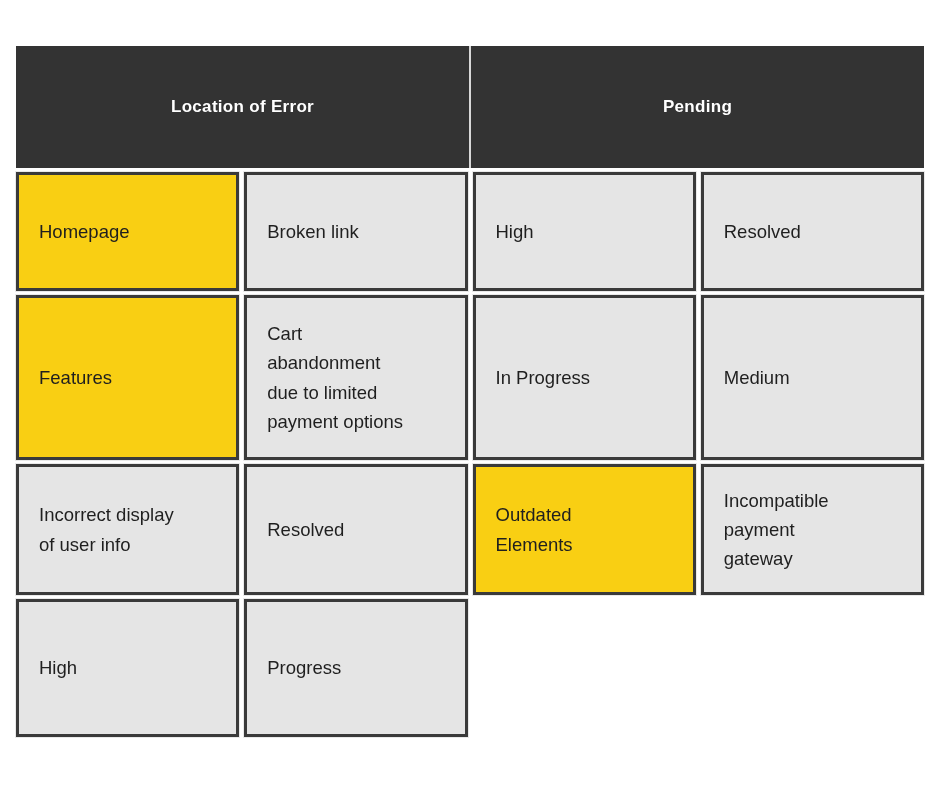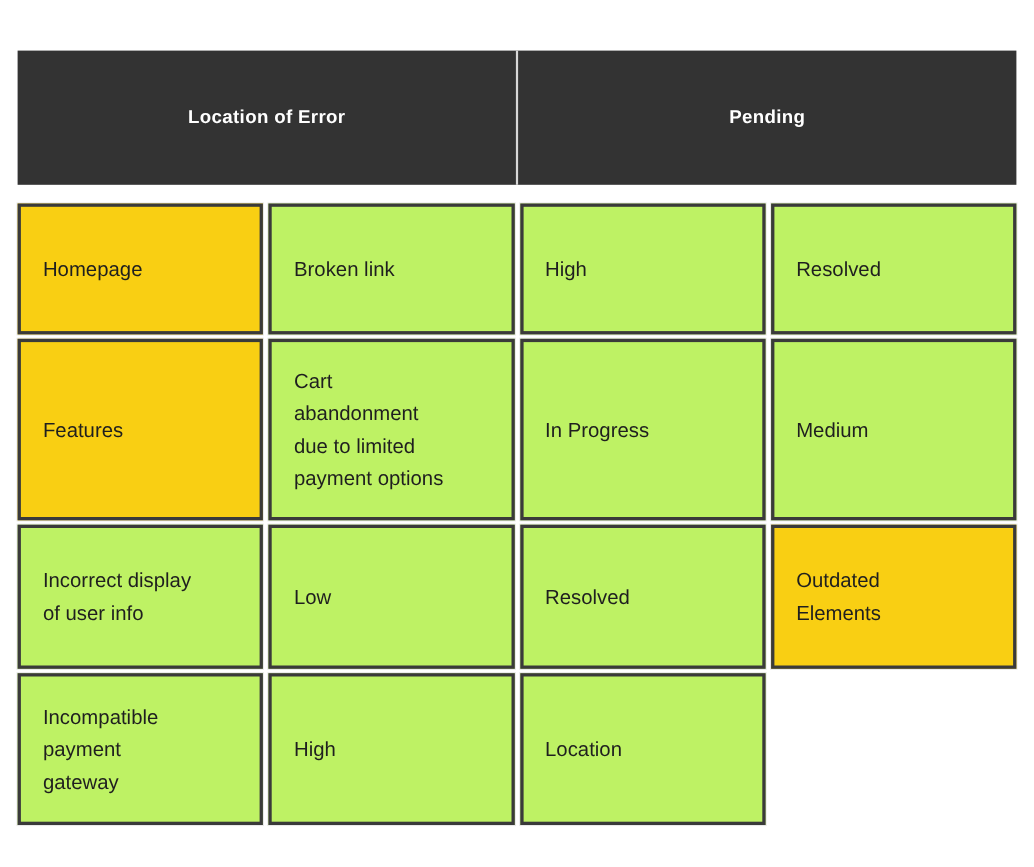--- a/index.html
+++ b/index.html
@@ -41,29 +41,29 @@
     line-height: 1.55;
     white-space: pre-line;
     padding: 0 18px;
     box-sizing: border-box;
   }
   .header-cell + .header-cell {
     border-left: 2px solid #D8D8D8;
   }
   
   .body-grid {
-    margin-top: 17px;
+    margin-top: 4px;
     display: grid;
     grid-template-columns: repeat(4, 1fr);
     grid-template-rows: 119px 165px 131px 138px;
     column-gap: 5px;
     row-gap: 4px;
   }
   .cell {
-    background: #bef264;
+    background: #e5e5e5;
     border: 3px solid #3A3A3A;
     box-shadow: 0 0 0 1px #E9E9E9;
     box-sizing: border-box;
     display: flex;
     align-items: center;
     padding: 0 18px 0 20px;
     color: #1F1F1F;
     font-size: 18.5px;
     line-height: 1.58;
     white-space: pre-line;
@@ -94,26 +94,25 @@
       <div class="cell cell--label">Features</div>
       <div class="cell">Cart
 abandonment
 due to limited
 payment options</div>
       <div class="cell">In Progress</div>
       <div class="cell">Medium</div>
 
       <div class="cell">Incorrect display
 of user info</div>
-      <div class="cell">Low</div>
       <div class="cell">Resolved</div>
 
       <div class="cell cell--label">Outdated
 Elements</div>
       <div class="cell">Incompatible
 payment
 gateway</div>
       <div class="cell">High</div>
-      <div class="cell">Location</div>
+      <div class="cell">Progress</div>
 
     </div>
   </div>
 </div>
 
 </body></html>

